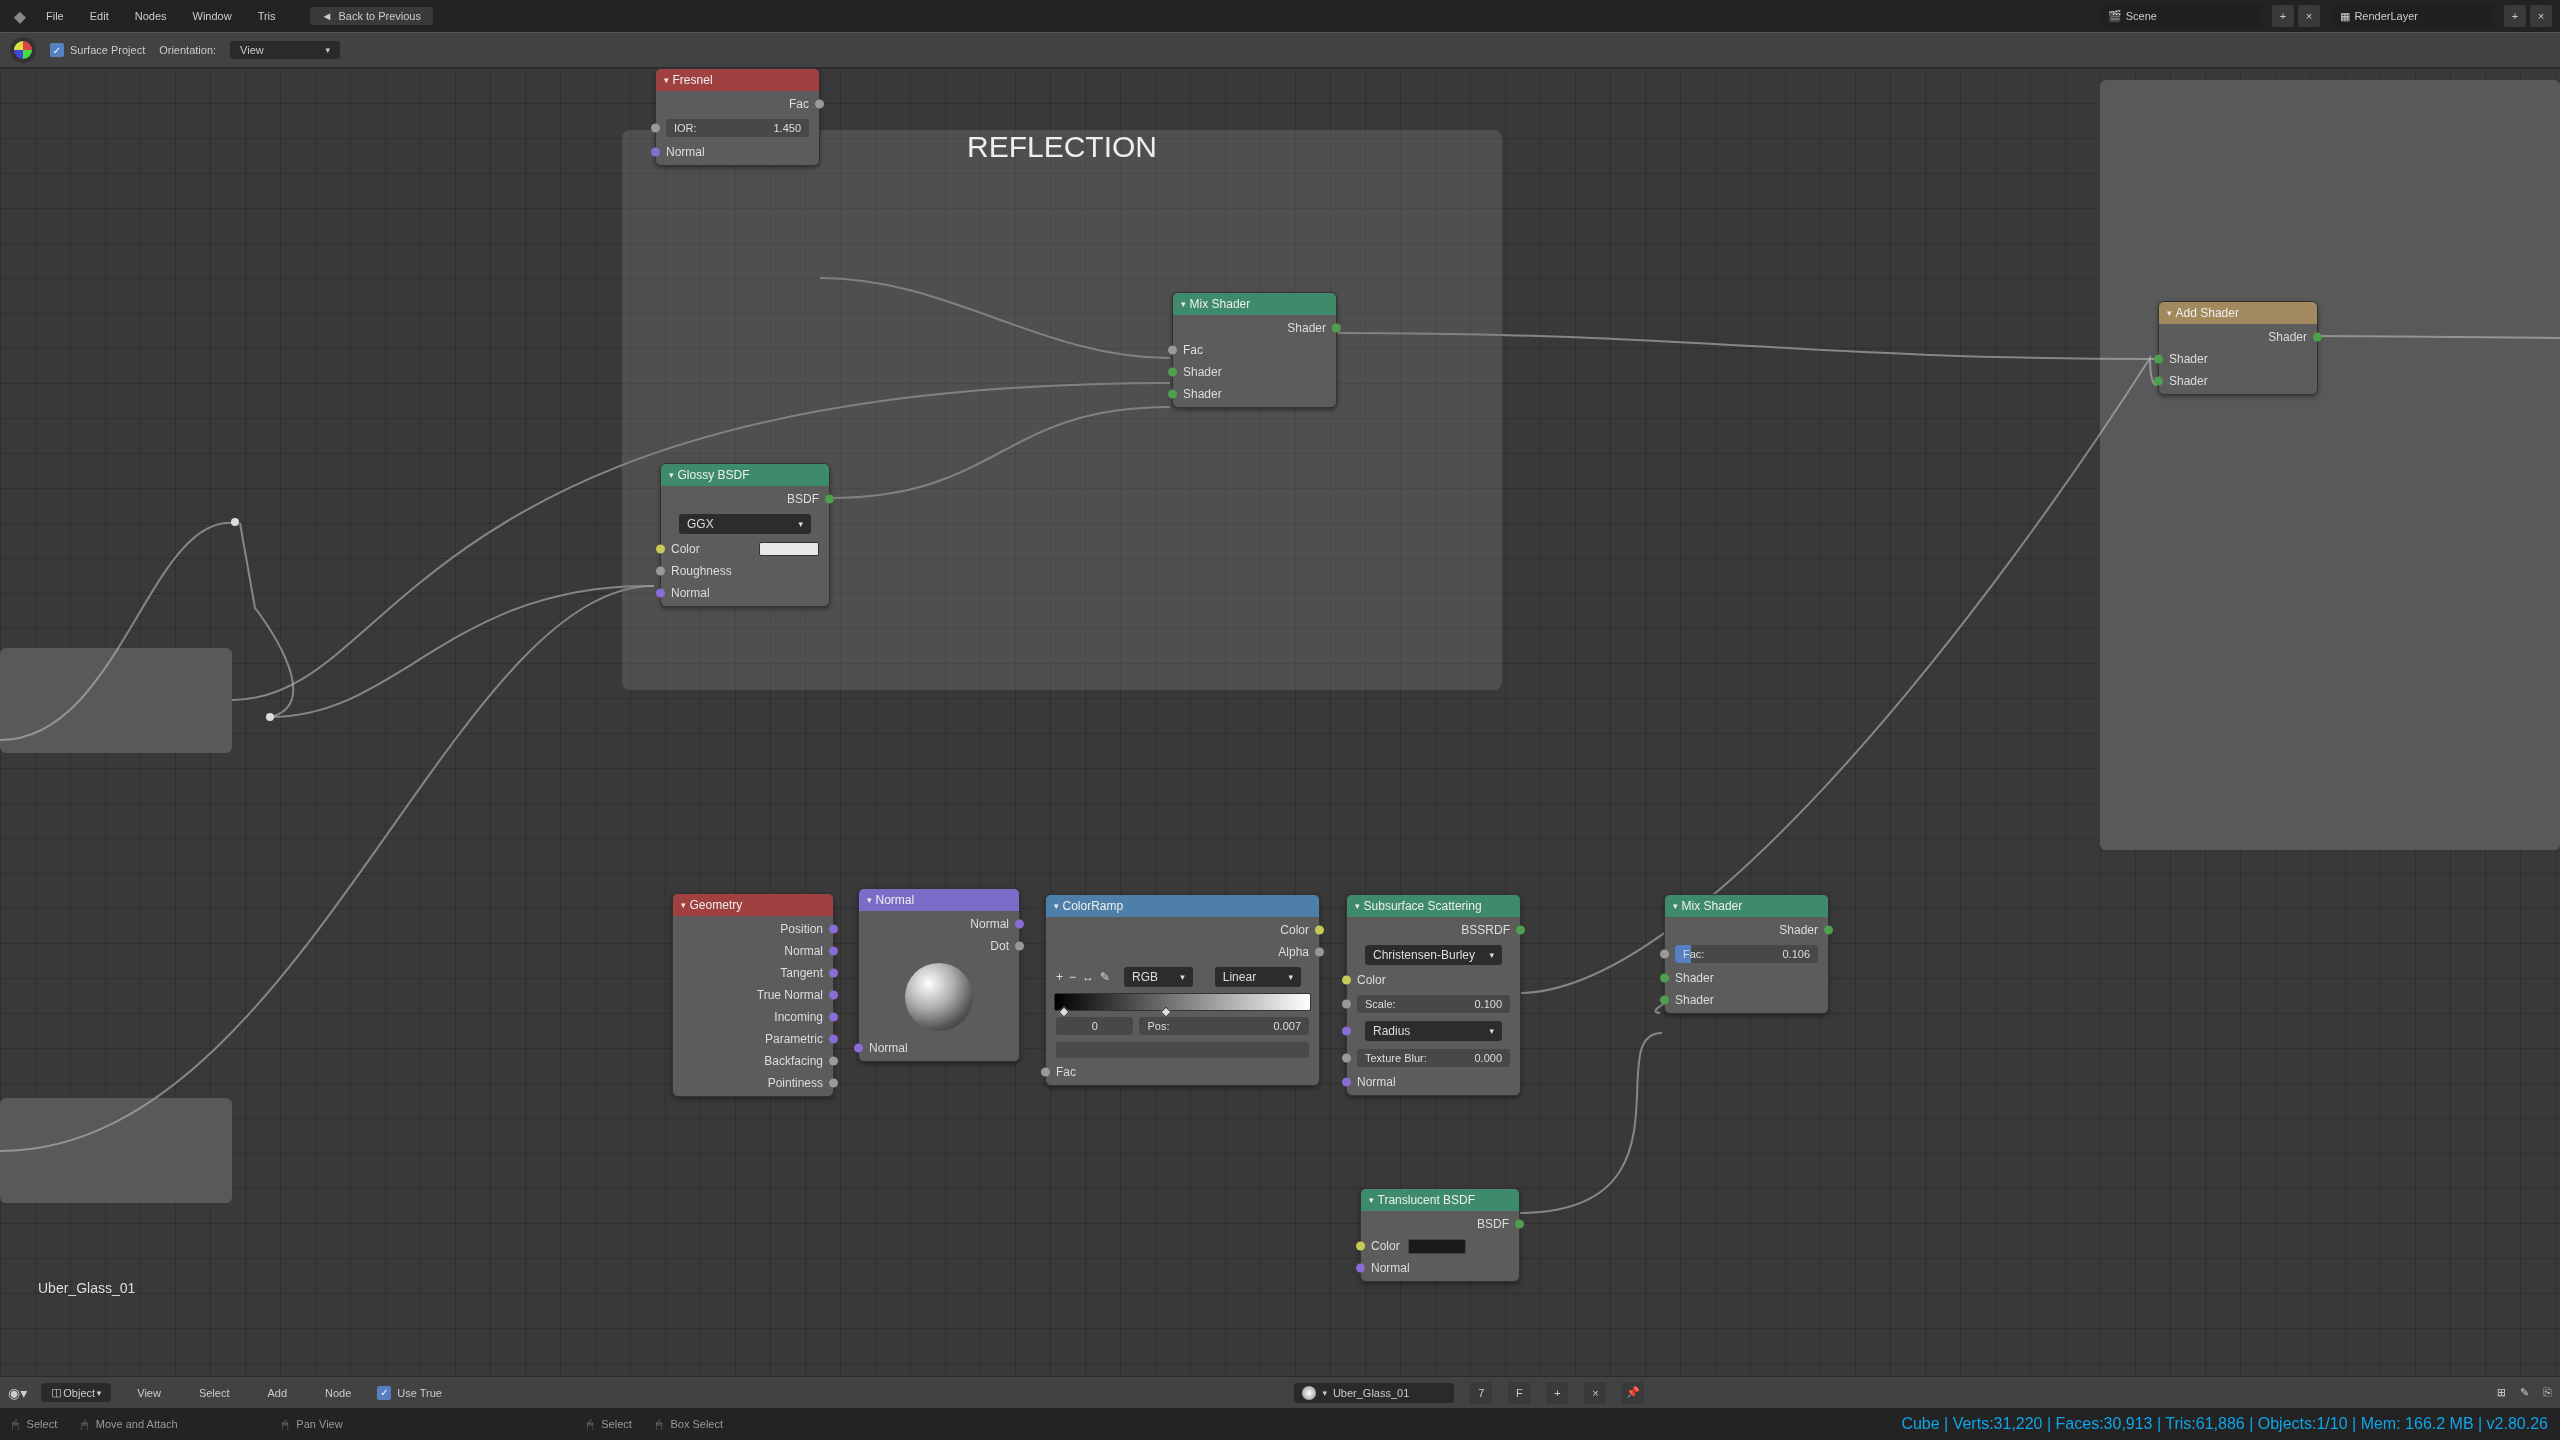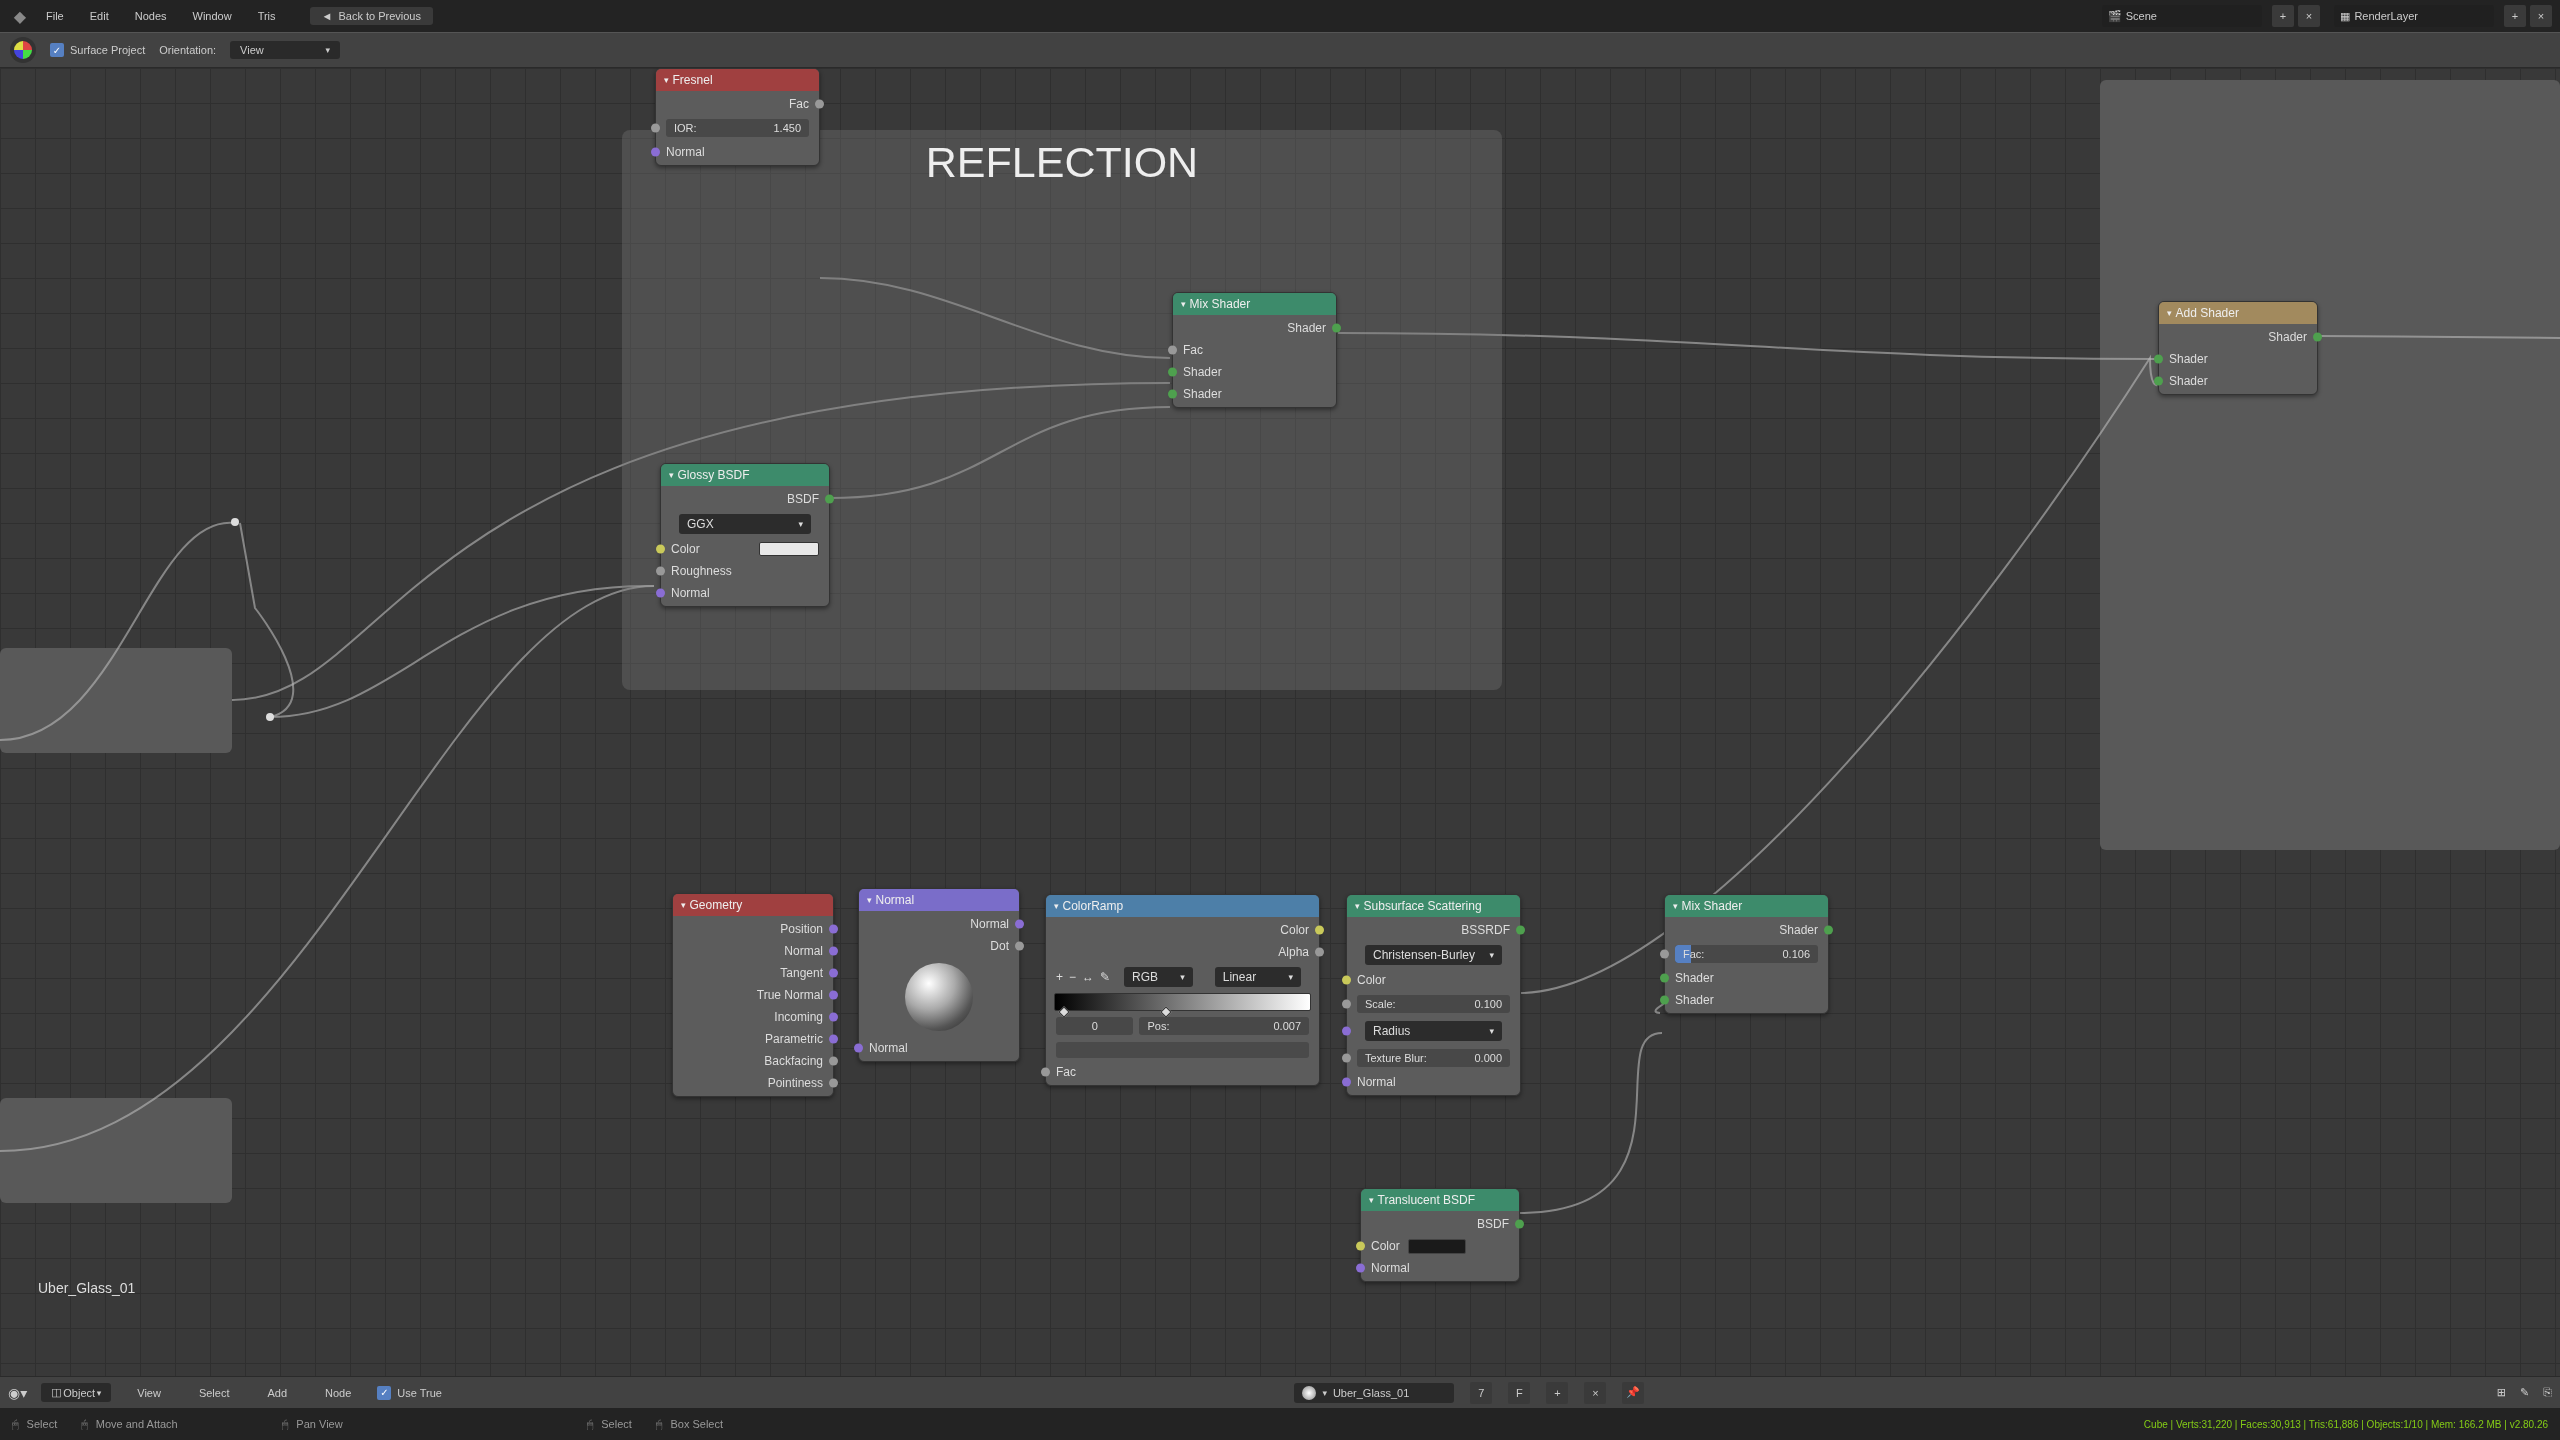--- a/index.html
+++ b/index.html
@@ -26,21 +26,21 @@
   background-image: 
     linear-gradient(#2f2f2f 1px, transparent 1px),
     linear-gradient(90deg, #2f2f2f 1px, transparent 1px);
   background-size: 35px 35px;
   overflow: hidden;
 }
 .partial-box { position: absolute; background: #595959; border-radius: 6px; }
 
 
 .frame { position: absolute; background: rgba(120,120,120,0.35); border-radius: 8px; }
-.frame-title { font-size: 43px; color: #eee; font-weight: 400; text-align: center; padding-top: 8px; }
+.frame-title { font-size: 30px; color: #eee; font-weight: 400; text-align: center; }
 
 
 .node { position: absolute; background: #5c5c5c; border-radius: 6px; box-shadow: 0 2px 4px rgba(0,0,0,0.4); font-size: 12px; border: 1px solid #333;}
 .node-header { padding: 4px 8px; border-radius: 5px 5px 0 0; color: #eee; display: flex; align-items: center; gap: 4px; }
 .node-header .collapse { font-size: 9px; }
 .hdr-red { background: #a04040; }
 .hdr-green { background: #3d8b6b; }
 .hdr-blue { background: #4d7fa8; }
 .hdr-purple { background: #7a6dc9; }
 .hdr-tan { background: #a28a5e; }
@@ -67,21 +67,21 @@
 
 .wires { position: absolute; inset: 0; pointer-events: none; }
 .wire { fill: none; stroke: #bbb; stroke-width: 2; opacity: 0.6;}
 .wire-red { fill: none; stroke: #d04040; stroke-width: 2; opacity: 0.8;}
 .dot { fill: #ddd; }
 
 
 .node-footer-bar { position: absolute; bottom: 32px; left: 0; right: 0; height: 32px; background: #424242; display: flex; align-items: center; padding: 0 8px; gap: 14px; border-top: 1px solid #2a2a2a;}
 .status-bar { position: absolute; bottom: 0; left: 0; right: 0; height: 32px; background: #232323; display: flex; align-items: center; padding: 0 12px; gap: 24px; }
 .status-group { display: flex; align-items: center; gap: 8px; color: #999;}
-.status-right { margin-left: auto; color: #84cc16; font-size: 10px;}
+.status-right { margin-left: auto; color: #0ea5e9; font-size: 16px;}
 .material-name { position: absolute; bottom: 80px; left: 38px; color: #ddd; font-size: 14px; }
 .mat-box { background: #2a2a2a; padding: 3px 8px; border-radius: 3px; display: flex; align-items: center; gap: 6px; min-width: 160px;}
 </style>
 </head>
 <body>
 
 <div class="top-menu">
   <div class="logo">◆</div>
   <div class="menu-item">File</div>
   <div class="menu-item">Edit</div>

